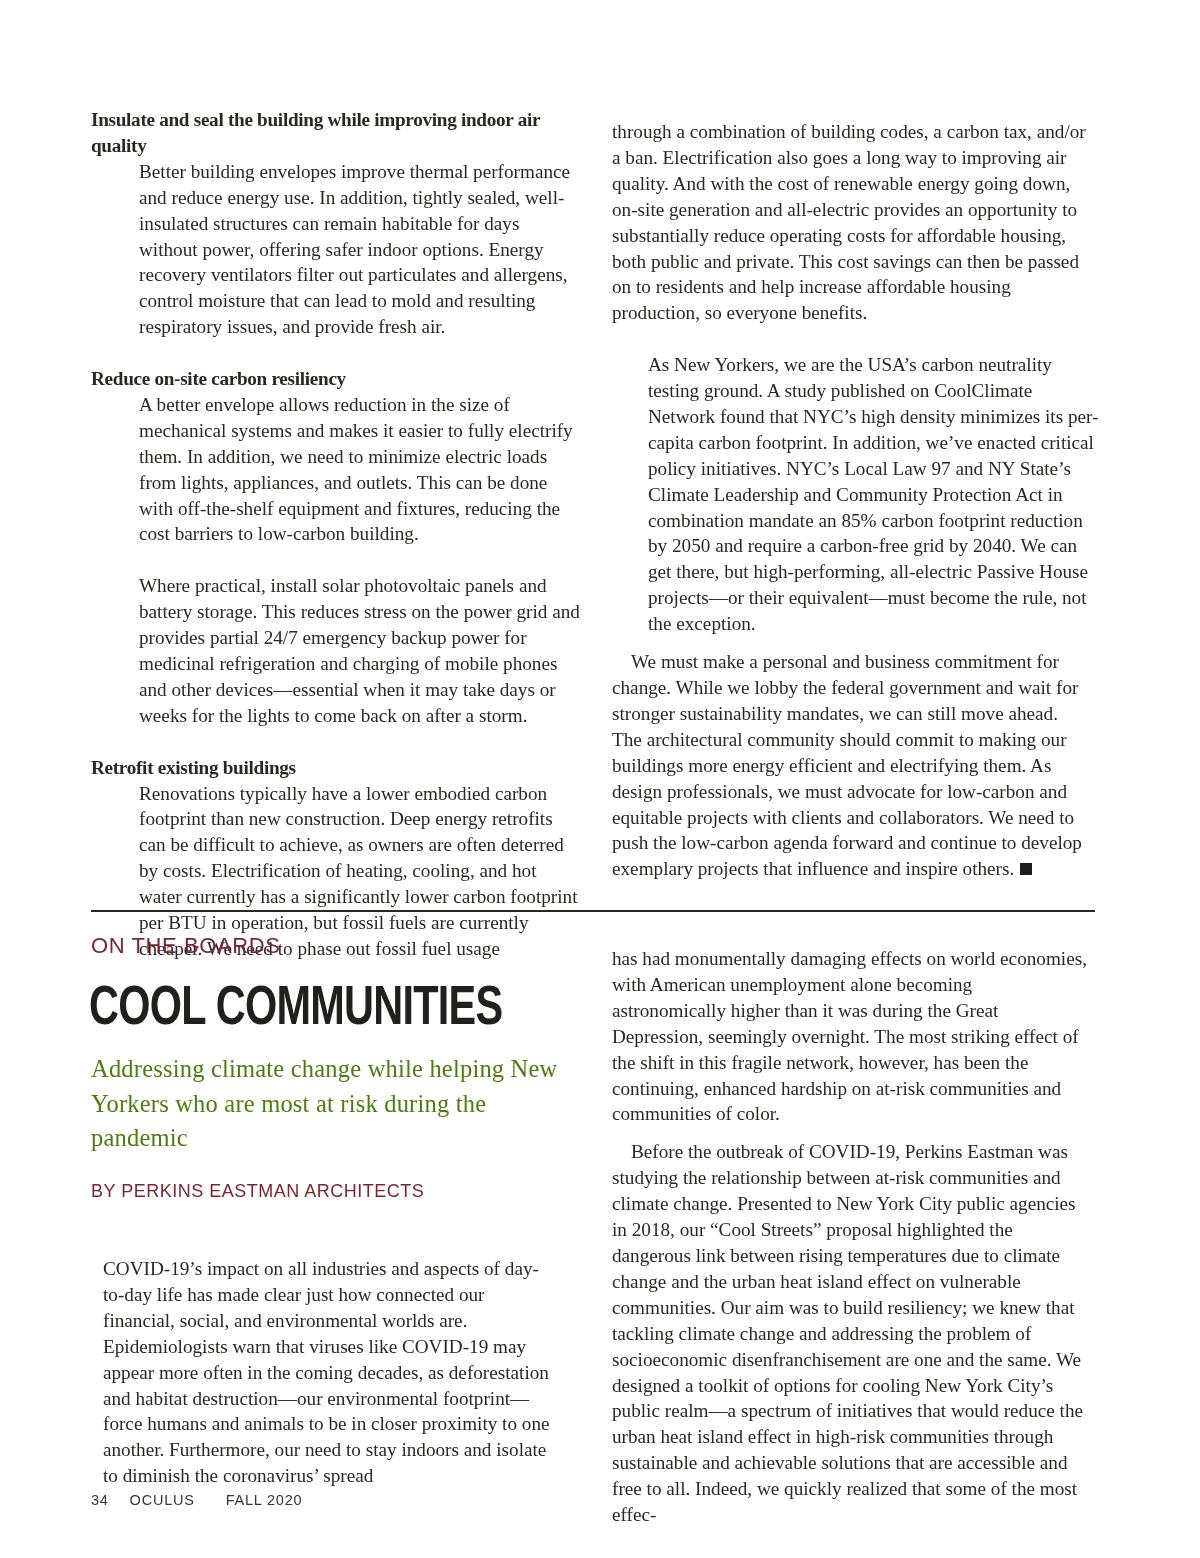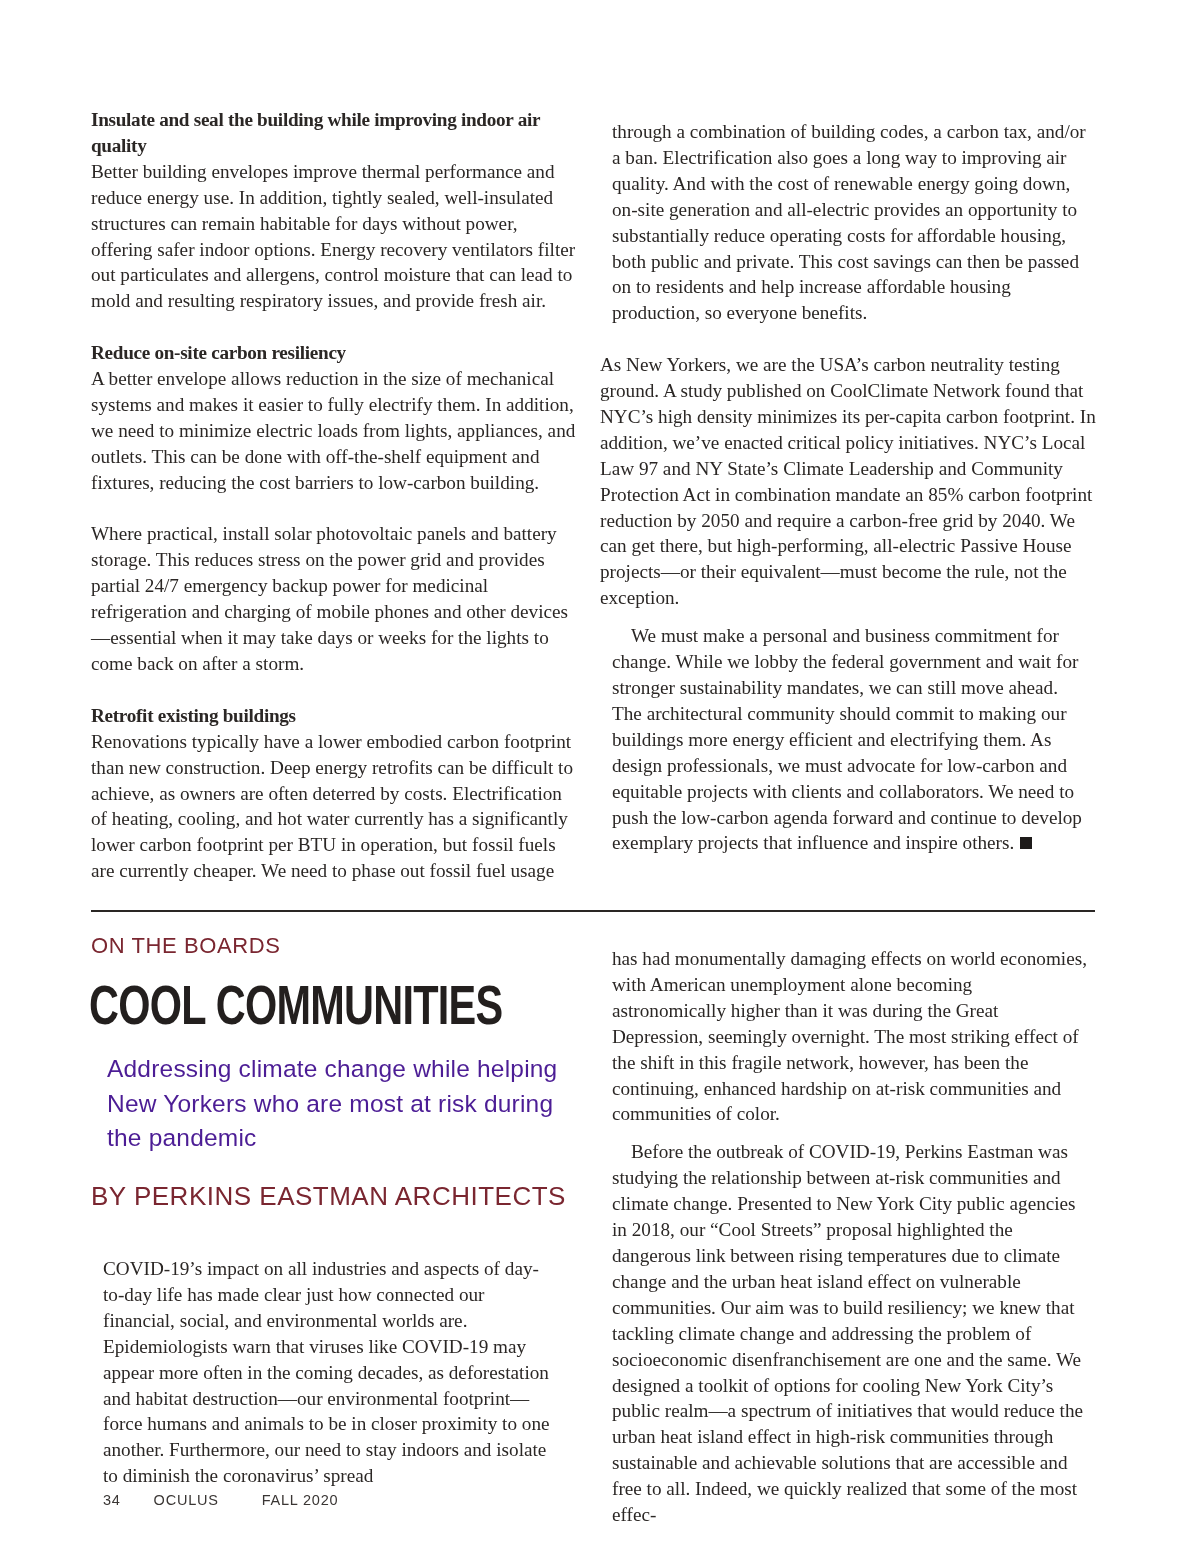--- a/index.html
+++ b/index.html
@@ -6,31 +6,31 @@
     body { width: 1200px; height: 1558px; position: relative; overflow: hidden; color: #2a2624; }
     .page { position: absolute; left: 0; top: 0; width: 992px; height: 1558px; }
     .col { position: absolute; font-family: "Liberation Serif", "DejaVu Serif", serif; font-size: 19.2px; line-height: 25.9px; color: #2b2725; }
     .col-left-top { left: 91px; top: 107px; width: 490px; }
     .col-right-top { left: 600px; top: 107px; width: 500px; }
     .col-left-bottom { left: 91px; top: 1244px; width: 480px; }
     .col-right-bottom { left: 600px; top: 934px; width: 500px; }
     .section { margin: 0 0 25.9px 0; }
     .section:last-child { margin-bottom: 0; }
     .sec-head { font-weight: bold; letter-spacing: -0.3px; display: block; }
-    .sec-body { display: block; }
+    .sec-body { display: block; margin-left: 48px; }
     p { margin: 12px; }
     .indent { text-indent: 19px; }
     .end-mark { display: inline-block; width: 12px; height: 12px; background: #1e1b1a; margin-left: 6px; vertical-align: 0px; }
     .rule { position: absolute; left: 91px; top: 910px; width: 1004px; height: 1.5px; background: #2a2624; }
     .kicker { position: absolute; left: 91px; top: 933px; font-family: "Liberation Sans", "DejaVu Sans", sans-serif; font-size: 22px; letter-spacing: 0.6px; color: #7a2630; }
     .headline { position: absolute; left: 89px; top: 972px; font-family: "Liberation Sans", "DejaVu Sans", sans-serif; font-weight: bold; font-size: 56px; line-height: 66px; color: #231f1e; letter-spacing: -1px; transform: scaleX(0.74); transform-origin: left top; white-space: nowrap; }
-    .deck { position: absolute; left: 91px; top: 1052px; width: 480px; font-family: Liberation Sans, sans-serif; font-weight: 200; font-size: 24.5px; line-height: 34.5px; color: #4c1d95; letter-spacing: 0.2px; margin-left: 16px; }
-    .byline { position: absolute; left: 91px; top: 1181px; font-family: "Liberation Sans", "DejaVu Sans", sans-serif; font-size: 26px; letter-spacing: 0.5px; color: #7a2630; white-space: nowrap; }
+    .deck { position: absolute; left: 91px; top: 1052px; width: 480px; font-family: Liberation Serif, serif; font-weight: 200; font-size: 24.5px; line-height: 34.5px; color: #4d7c0f; letter-spacing: 0.2px; }
+    .byline { position: absolute; left: 91px; top: 1181px; font-family: "Liberation Sans", "DejaVu Sans", sans-serif; font-size: 18px; letter-spacing: 0.5px; color: #7a2630; white-space: nowrap; }
     .footer { position: absolute; left: 91px; top: 1492px; font-family: "Liberation Sans", "DejaVu Sans", sans-serif; font-size: 14.5px; color: #3a3634; letter-spacing: 0.8px; white-space: nowrap; }
-    .footer span { display: inline-block; margin-left: 12px; }
+    .footer span { display: inline-block; }
     .f-page { margin-right: 16px; }
     .f-pub { margin-right: 26px; }
   </style>
 </head>
 <body>
 
 <div class="page">
 
   <div class="col col-left-top">
     <div class="section">

